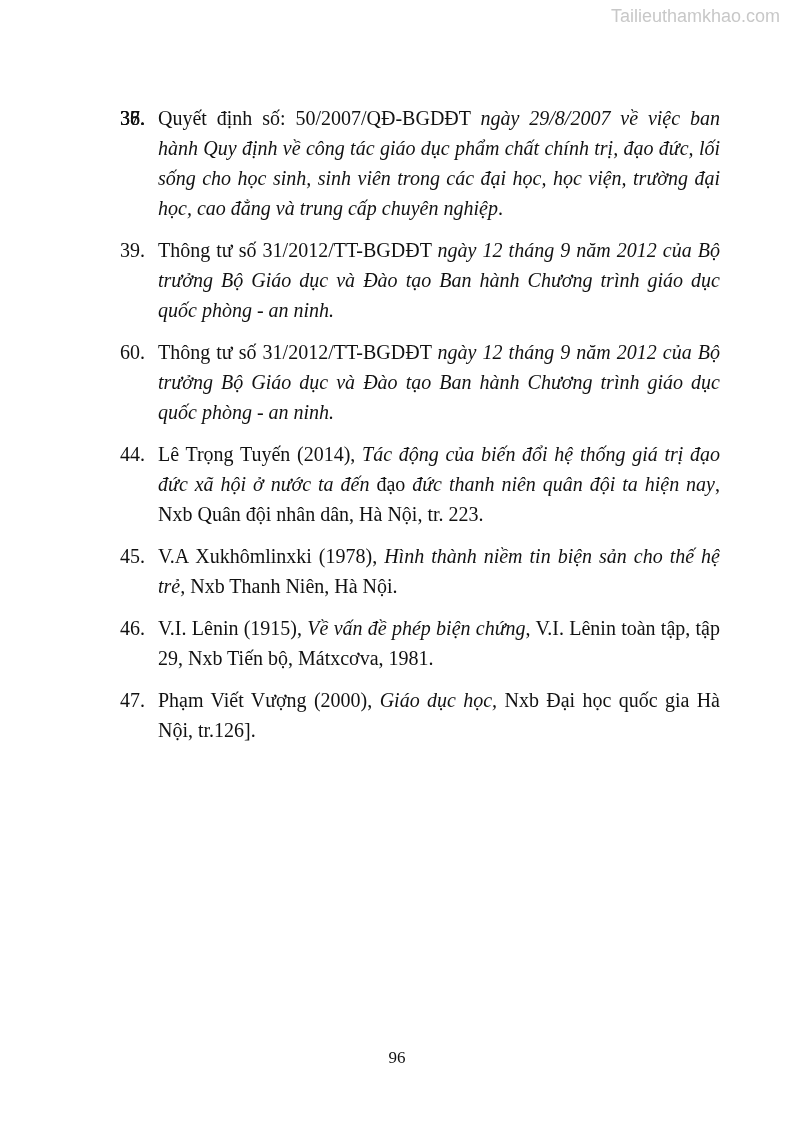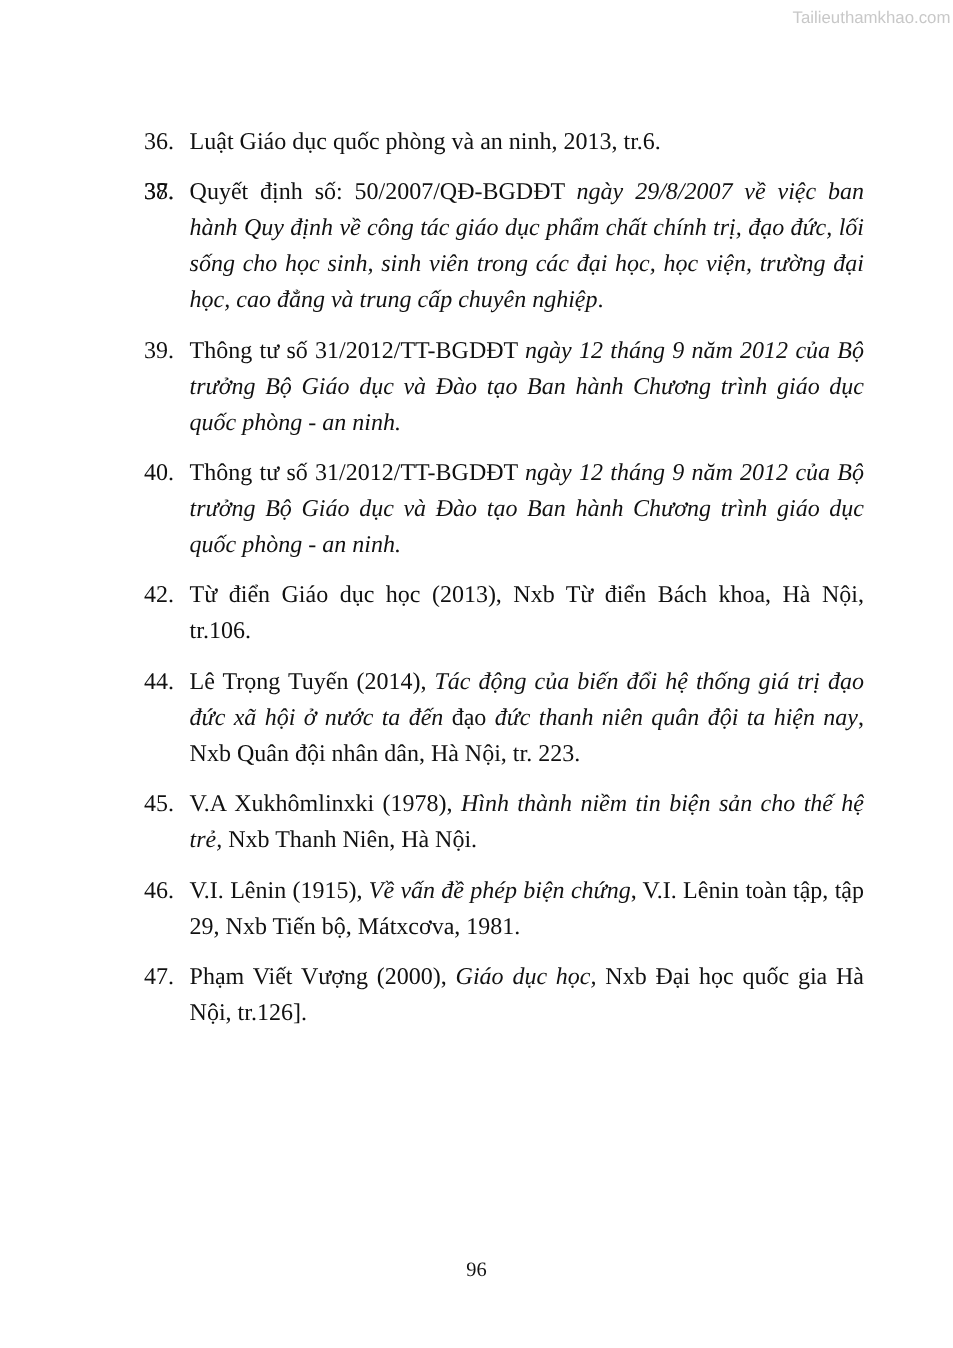--- a/index.html
+++ b/index.html
@@ -1,37 +1,36 @@
 <!DOCTYPE html>
 <html><head>
   <meta charset="utf-8">
   <style>
     html, body { margin: 0; padding: 0; background: #ffffff; }
     body { width: 794px; height: 1123px; position: relative; overflow: hidden;
            font-family: "Liberation Serif", "DejaVu Serif", serif; color: #111; }
-    .watermark { position: absolute; top: 6px; right: 2px; font-family: "Liberation Sans", "DejaVu Sans", sans-serif;
-                 font-size: 14px; color: #c8c8c8; letter-spacing: 0; }
+    .watermark { position: absolute; top: 6px; right: 14px; font-family: "Liberation Sans", "DejaVu Sans", sans-serif;
+                 font-size: 18px; color: #c8c8c8; letter-spacing: 0; }
     .refs { position: absolute; left: 120px; top: 91px; width: 600px; margin: 0; padding: 0; list-style: none; }
     .ref { position: relative; padding-left: 38px; font-size: 20px; line-height: 30px; text-align: justify;
            margin-bottom: 0; margin-top: 12px; }
     .ref .num { position: absolute; left: 0; top: 0; }
     .ref .it { font-style: italic; }
     .page-num { position: absolute; top: 1048px; left: 0; width: 794px; text-align: center; font-size: 17px; }
   </style>
 </head>
 <body>
 
 <div class="watermark">Tailieuthamkhao.com</div>
 
 <ol class="refs" id="refs">
-    <li class="ref"><span class="num">36.</span><span><span>Luật Giáo dục quốc phòng và an ninh, 2013, tr.6.</span></span></li>
+    <li class="ref"><span class="num">36.</span></li>
     <li class="ref"><span class="num">37.</span></li>
     <li class="ref"><span class="num">38.</span><span><span>Quyết định số: 50/2007/QĐ-BGDĐT </span><span class="it">ngày 29/8/2007 về việc ban hành Quy định về công tác giáo dục phẩm chất chính trị, đạo đức, lối sống cho học sinh, sinh viên trong các đại học, học viện, trường đại học, cao đẳng và trung cấp chuyên nghiệp</span><span>.</span></span></li>
     <li class="ref"><span class="num">39.</span><span><span>Thông tư số 31/2012/TT-BGDĐT </span><span class="it">ngày 12 tháng 9 năm 2012 của Bộ trưởng Bộ Giáo dục và Đào tạo Ban hành Chương trình giáo dục quốc phòng - an ninh.</span></span></li>
-    <li class="ref"><span class="num">40.</span><span><span>Thông tư số 31/2012/TT-BGDĐT </span><span class="it">ngày 12 tháng 9 năm 2012 của Bộ trưởng Bộ Giáo dục và Đào tạo Ban hành Chương trình giáo dục quốc phòng - an ninh.</span></span></li>
-    <li class="ref"><span class="num">42.</span><span><span>Từ điển Giáo dục học (2013), Nxb Từ điển Bách khoa, Hà Nội, tr.106.</span></span></li>
+    <li class="ref"><span class="num">60.</span><span><span>Thông tư số 31/2012/TT-BGDĐT </span><span class="it">ngày 12 tháng 9 năm 2012 của Bộ trưởng Bộ Giáo dục và Đào tạo Ban hành Chương trình giáo dục quốc phòng - an ninh.</span></span></li>
     <li class="ref"><span class="num">44.</span><span><span>Lê Trọng Tuyến (2014), </span><span class="it">Tác động của biến đổi hệ thống giá trị đạo đức xã hội ở nước ta đến</span><span> đạo </span><span class="it">đức thanh niên quân đội ta hiện nay</span><span>, Nxb Quân đội nhân dân, Hà Nội, tr. 223.</span></span></li>
     <li class="ref"><span class="num">45.</span><span><span>V.A Xukhômlinxki (1978), </span><span class="it">Hình thành niềm tin biện sản cho thế hệ trẻ,</span><span> Nxb Thanh Niên, Hà Nội.</span></span></li>
     <li class="ref"><span class="num">46.</span><span><span>V.I. Lênin (1915), </span><span class="it">Về vấn đề phép biện chứng</span><span>, V.I. Lênin toàn tập, tập 29, Nxb Tiến bộ, Mátxcơva, 1981.</span></span></li>
     <li class="ref"><span class="num">47.</span><span><span>Phạm Viết Vượng (2000), </span><span class="it">Giáo dục học,</span><span> Nxb Đại học quốc gia Hà Nội, tr.126].</span></span></li>
   </ol>
 
 <div class="page-num">96</div>
 
 </body></html>

